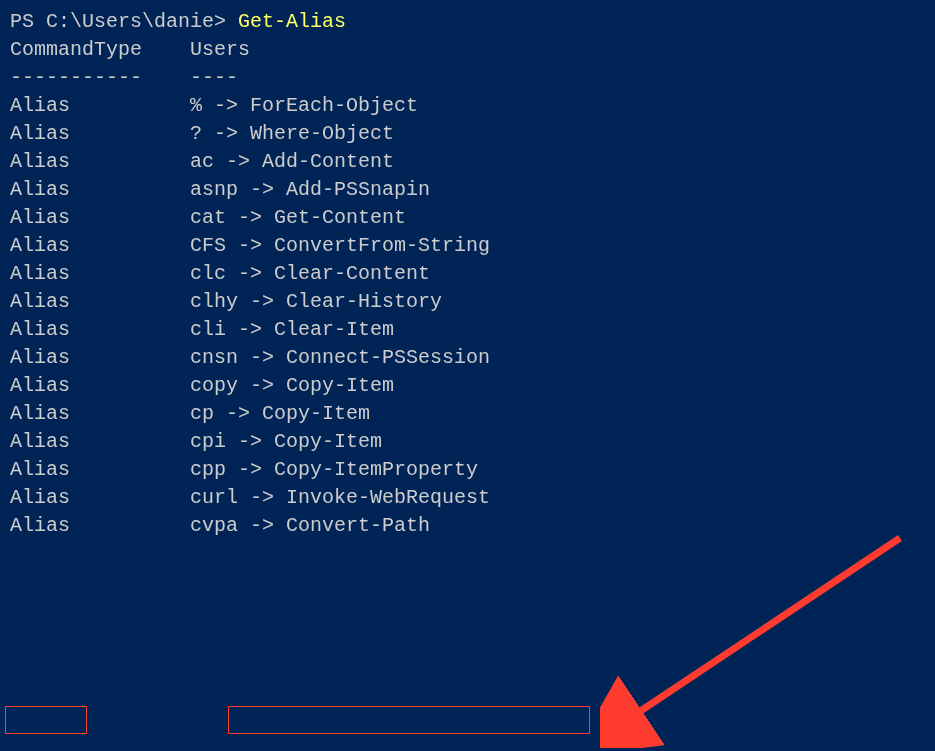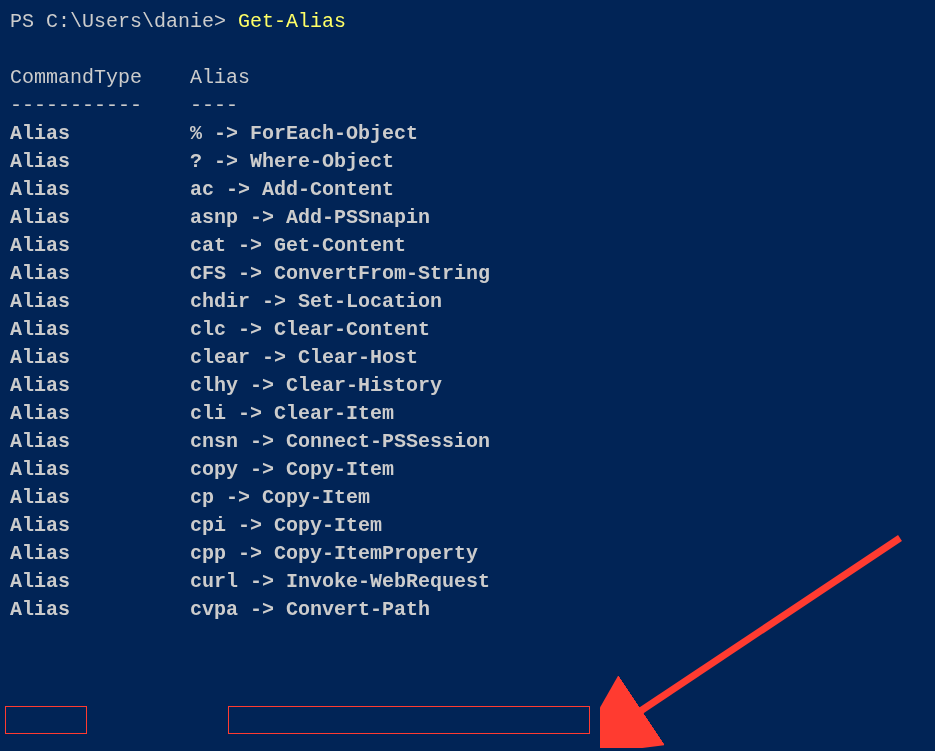--- a/index.html
+++ b/index.html
@@ -14,40 +14,38 @@
       font-size: 20px;
       padding: 8px 10px;
       width: 935px;
       height: 751px;
       overflow: hidden;
       position: relative;
       line-height: 1.4;
     }
     .prompt-line {
       white-space: pre;
-      margin-bottom: 28px;
     }
     .prompt {
       color: #cccccc;
     }
     .command {
       color: #ffff66;
     }
     .header-line {
       white-space: pre;
       color: #cccccc;
     }
     .underline-line {
       white-space: pre;
       color: #cccccc;
     }
     .row {
       white-space: pre;
       color: #cccccc;
-      font-weight: bold;
     }
     .highlight-box-1 {
       position: absolute;
       border: 1px solid #ff3b30;
       pointer-events: none;
     }
     .highlight-box-2 {
       position: absolute;
       border: 1px solid #ff3b30;
       pointer-events: none;
@@ -55,32 +53,30 @@
     .arrow-svg {
       position: absolute;
       pointer-events: none;
     }
   </style>
 </head>
 <body>
 
 <div class="prompt-line"><span class="prompt">PS C:\Users\danie&gt; </span><span class="command">Get-Alias</span></div>
 
-<div class="header-line">CommandType    Alias</div>
+<div class="header-line">CommandType    Users</div>
 <div class="underline-line">-----------    ----</div>
 <div id="rows-container">
     <div class="row">Alias          % -&gt; ForEach-Object</div>
     <div class="row">Alias          ? -&gt; Where-Object</div>
     <div class="row">Alias          ac -&gt; Add-Content</div>
     <div class="row">Alias          asnp -&gt; Add-PSSnapin</div>
     <div class="row">Alias          cat -&gt; Get-Content</div>
     <div class="row">Alias          CFS -&gt; ConvertFrom-String</div>
-    <div class="row">Alias          chdir -&gt; Set-Location</div>
     <div class="row">Alias          clc -&gt; Clear-Content</div>
-    <div class="row">Alias          clear -&gt; Clear-Host</div>
     <div class="row">Alias          clhy -&gt; Clear-History</div>
     <div class="row">Alias          cli -&gt; Clear-Item</div>
     <div class="row">Alias          cnsn -&gt; Connect-PSSession</div>
     <div class="row">Alias          copy -&gt; Copy-Item</div>
     <div class="row">Alias          cp -&gt; Copy-Item</div>
     <div class="row">Alias          cpi -&gt; Copy-Item</div>
     <div class="row">Alias          cpp -&gt; Copy-ItemProperty</div>
     <div class="row">Alias          curl -&gt; Invoke-WebRequest</div>
     <div class="row">Alias          cvpa -&gt; Convert-Path</div>
   </div>

